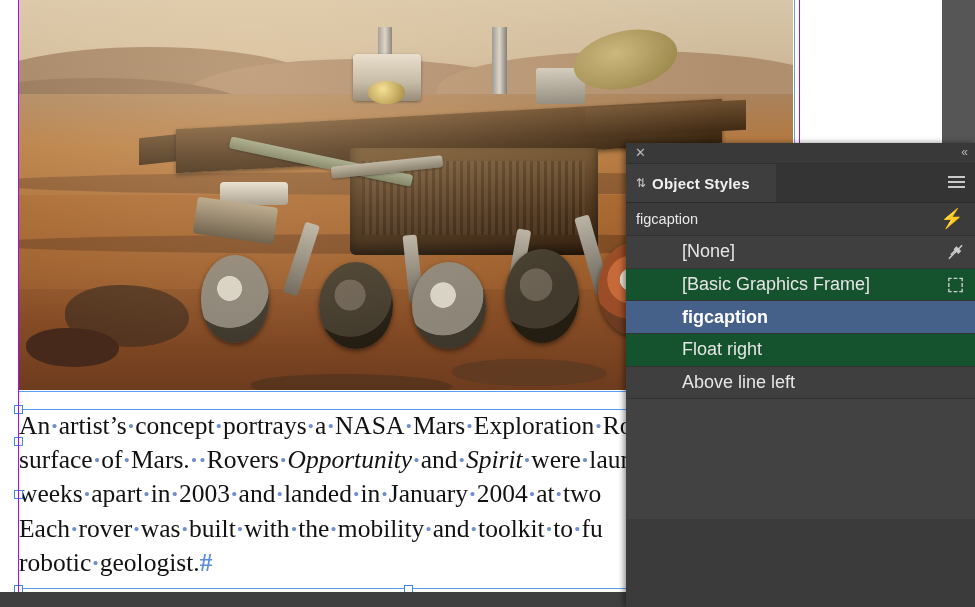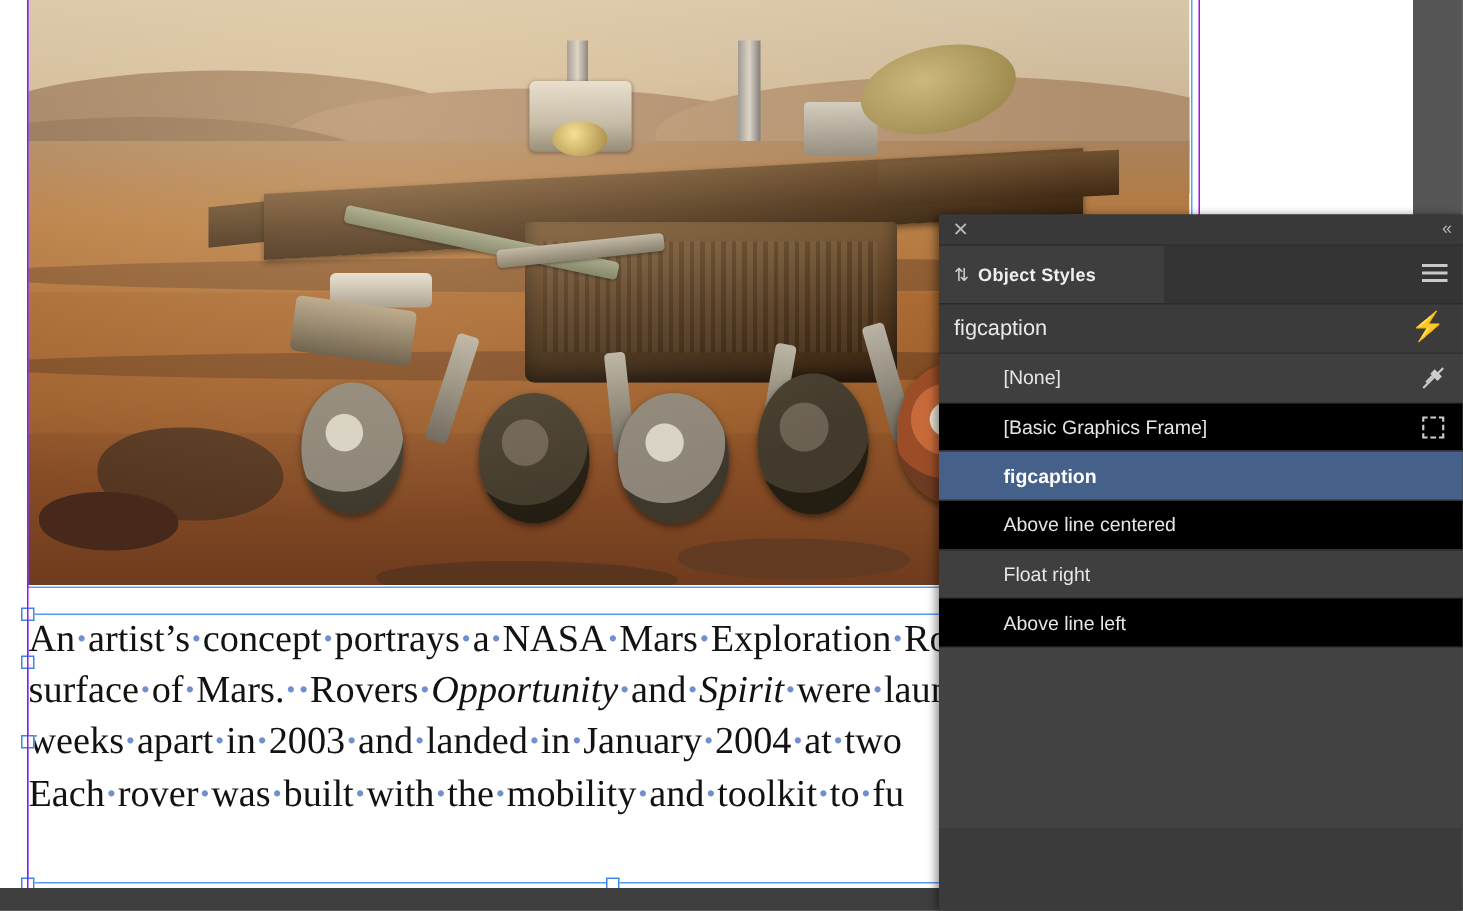--- a/index.html
+++ b/index.html
@@ -230,21 +230,21 @@
     position:relative;height:38px;background:#343434;
     border-bottom:1px solid #2b2b2b;
   }
   #tab-object-styles{
     position:absolute;left:0;top:0;width:150px;height:38px;
     background:#3e3e3e;
     display:flex;align-items:center;gap:6px;padding-left:10px;
     box-sizing:border-box;cursor:pointer;
   }
   #tab-object-styles .tab-label{
-    color:#f0f0f0;font-size:12px;font-weight:bold;letter-spacing:.2px;
+    color:#f0f0f0;font-size:15px;font-weight:bold;letter-spacing:.2px;
   }
   .tab-diamond{
     color:#cfcfcf;font-size:12px;line-height:1;
   }
   #panel-menu-icon{
     position:absolute;right:10px;top:12px;width:17px;height:13px;cursor:pointer;
   }
   #panel-menu-icon i{
     display:block;height:2px;background:#c9c9c9;margin-bottom:3px;
   }
@@ -260,27 +260,27 @@
   #clear-overrides-icon{
     position:absolute;right:11px;top:6px;font-size:19px;color:#d0d0d0;
     line-height:19px;cursor:pointer;
   }
 
   #styles-list{position:relative;}
   .style-row{
     position:relative;height:31.7px;
     display:flex;align-items:center;
     border-bottom:1px solid #333333;
-    background:#000000;
+    background:#14532d;
     cursor:pointer;
   }
   .style-row:nth-child(odd){background:#3f3f3f;}
   .style-row.selected{background:#456089;}
   .style-row .row-label{
-    padding-left:43px;color:#e6e6e6;font-size:13px;
+    padding-left:56px;color:#e6e6e6;font-size:18px;
   }
   .style-row.selected .row-label{color:#ffffff;font-weight:bold;}
   .row-icon{
     position:absolute;right:10px;top:50%;transform:translateY(-50%);
     width:19px;height:19px;color:#cdcdcd;
   }
   #list-filler{background:#424242;height:120px;}
 </style>
 </head>
 <body>
@@ -336,20 +336,21 @@
       </div>
     </div>
     <div id="image-frame-outline"></div>
 
     <div id="text-frame"></div>
     <div id="caption-text">
         <span class="ln"><span>An</span><span class="dot">·</span><span>artist’s</span><span class="dot">·</span><span>concept</span><span class="dot">·</span><span>portrays</span><span class="dot">·</span><span>a</span><span class="dot">·</span><span>NASA</span><span class="dot">·</span><span>Mars</span><span class="dot">·</span><span>Exploration</span><span class="dot">·</span><span>Rover</span></span>
         <span class="ln"><span>surface</span><span class="dot">·</span><span>of</span><span class="dot">·</span><span>Mars.</span><span class="dot">·</span><span class="dot">·</span><span>Rovers</span><span class="dot">·</span><span class="it">Opportunity</span><span class="dot">·</span><span>and</span><span class="dot">·</span><span class="it">Spirit</span><span class="dot">·</span><span>were</span><span class="dot">·</span><span>launched</span></span>
         <span class="ln"><span>weeks</span><span class="dot">·</span><span>apart</span><span class="dot">·</span><span>in</span><span class="dot">·</span><span>2003</span><span class="dot">·</span><span>and</span><span class="dot">·</span><span>landed</span><span class="dot">·</span><span>in</span><span class="dot">·</span><span>January</span><span class="dot">·</span><span>2004</span><span class="dot">·</span><span>at</span><span class="dot">·</span><span>two</span></span>
         <span class="ln"><span>Each</span><span class="dot">·</span><span>rover</span><span class="dot">·</span><span>was</span><span class="dot">·</span><span>built</span><span class="dot">·</span><span>with</span><span class="dot">·</span><span>the</span><span class="dot">·</span><span>mobility</span><span class="dot">·</span><span>and</span><span class="dot">·</span><span>toolkit</span><span class="dot">·</span><span>to</span><span class="dot">·</span><span>fu</span></span>
+        <span class="ln"><span>robotic</span><span class="dot">·</span><span>geologist.</span><span class="eos">#</span></span>
       </div>
 
     <div class="handle" style="left:14px;top:405px;"></div>
     <div class="handle" style="left:14px;top:437px;"></div>
     <div class="handle" style="left:14px;top:490px;"></div>
     <div class="handle" style="left:14px;top:585px;"></div>
     <div class="handle" style="left:404px;top:585px;"></div>
 
     <div class="guide-v" id="guide-left"></div>
     <div class="guide-v" id="guide-right"></div>
@@ -406,23 +407,20 @@
               <path d="M17 8 V12"></path>
               <path d="M8 3 H12"></path>
               <path d="M8 17 H12"></path>
             </g>
           </svg></span>
       </div>
       <div class="style-row selected">
         <span class="row-label">figcaption</span>
       </div>
       <div class="style-row">
-        <span class="row-label">Above line centered</span>
-      </div>
-      <div class="style-row">
         <span class="row-label">Float right</span>
       </div>
       <div class="style-row">
         <span class="row-label">Above line left</span>
       </div>
     </div>
   <div id="list-filler"></div>
 </div>
 
 </body></html>

